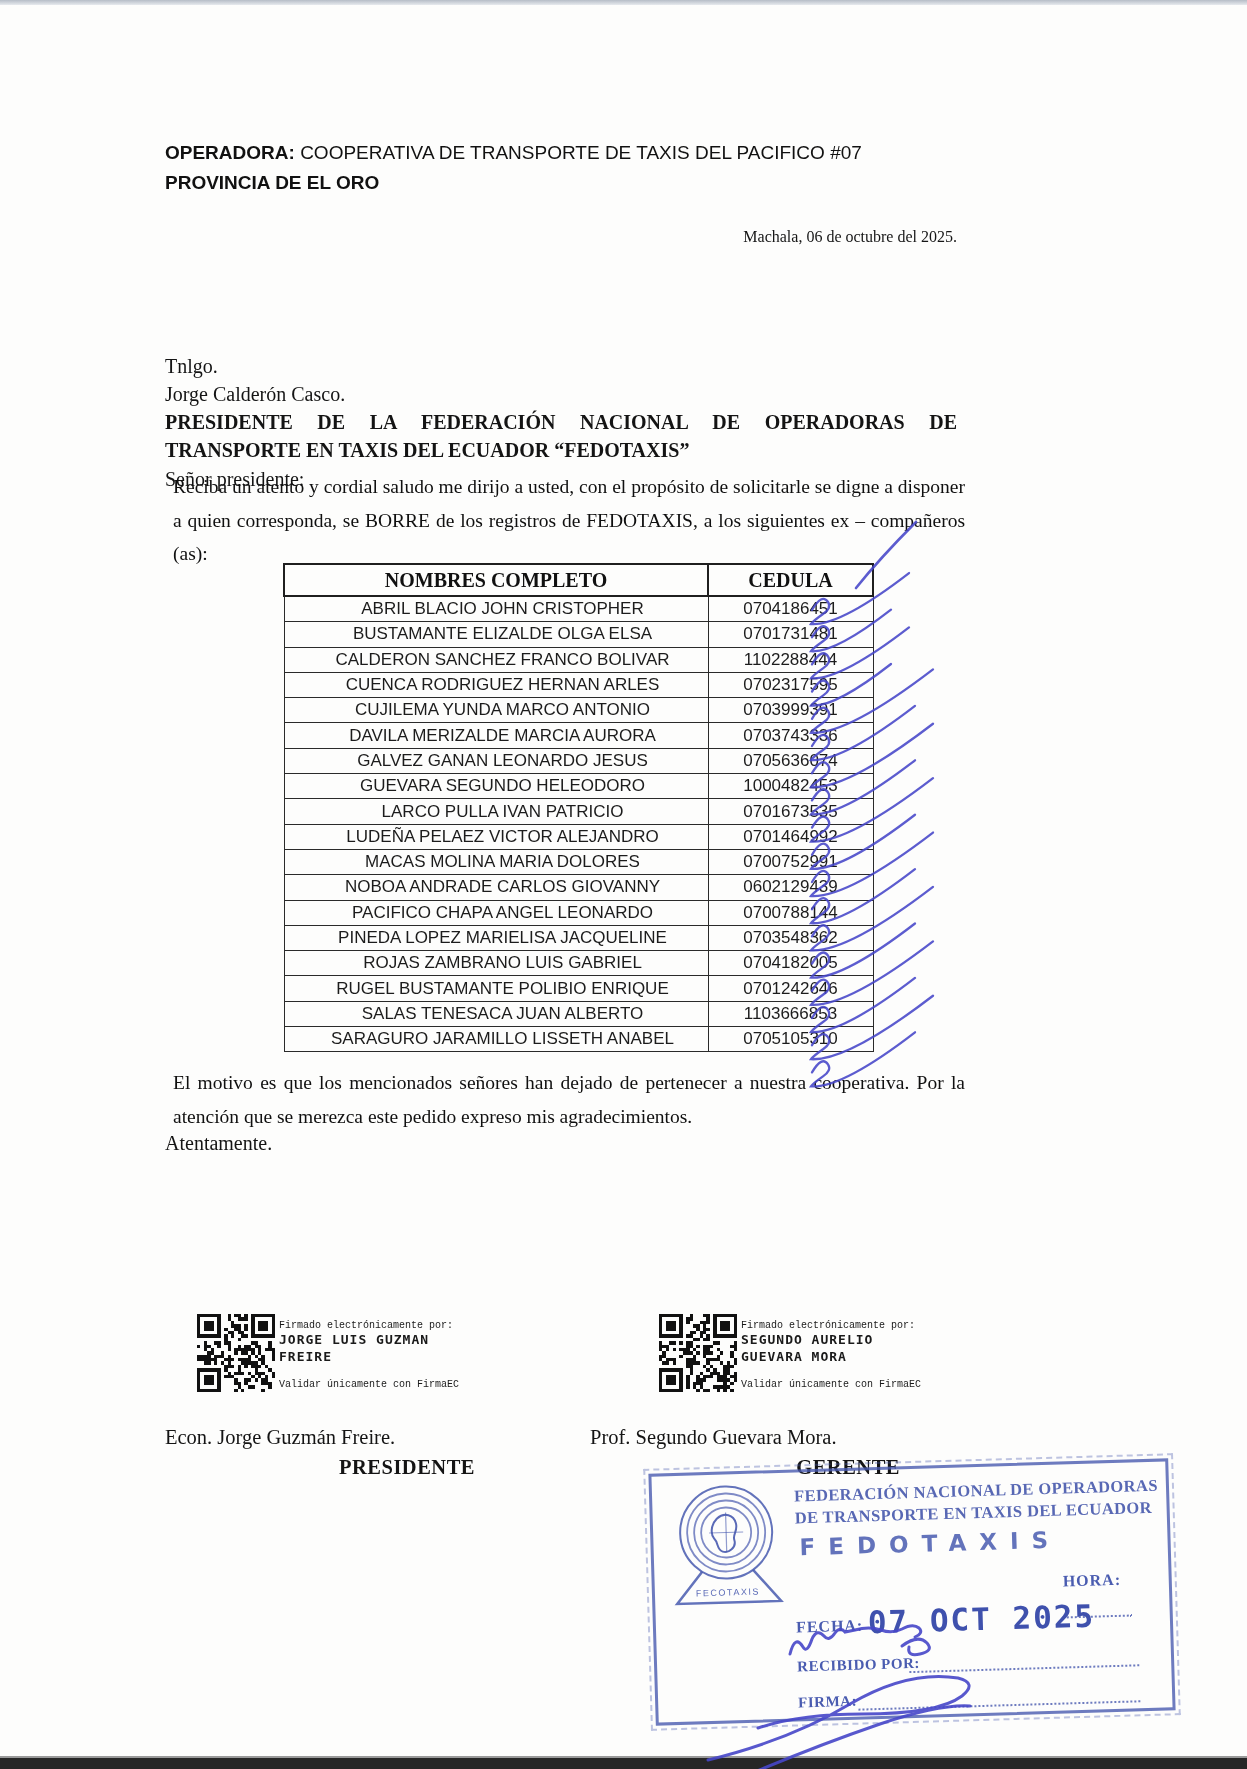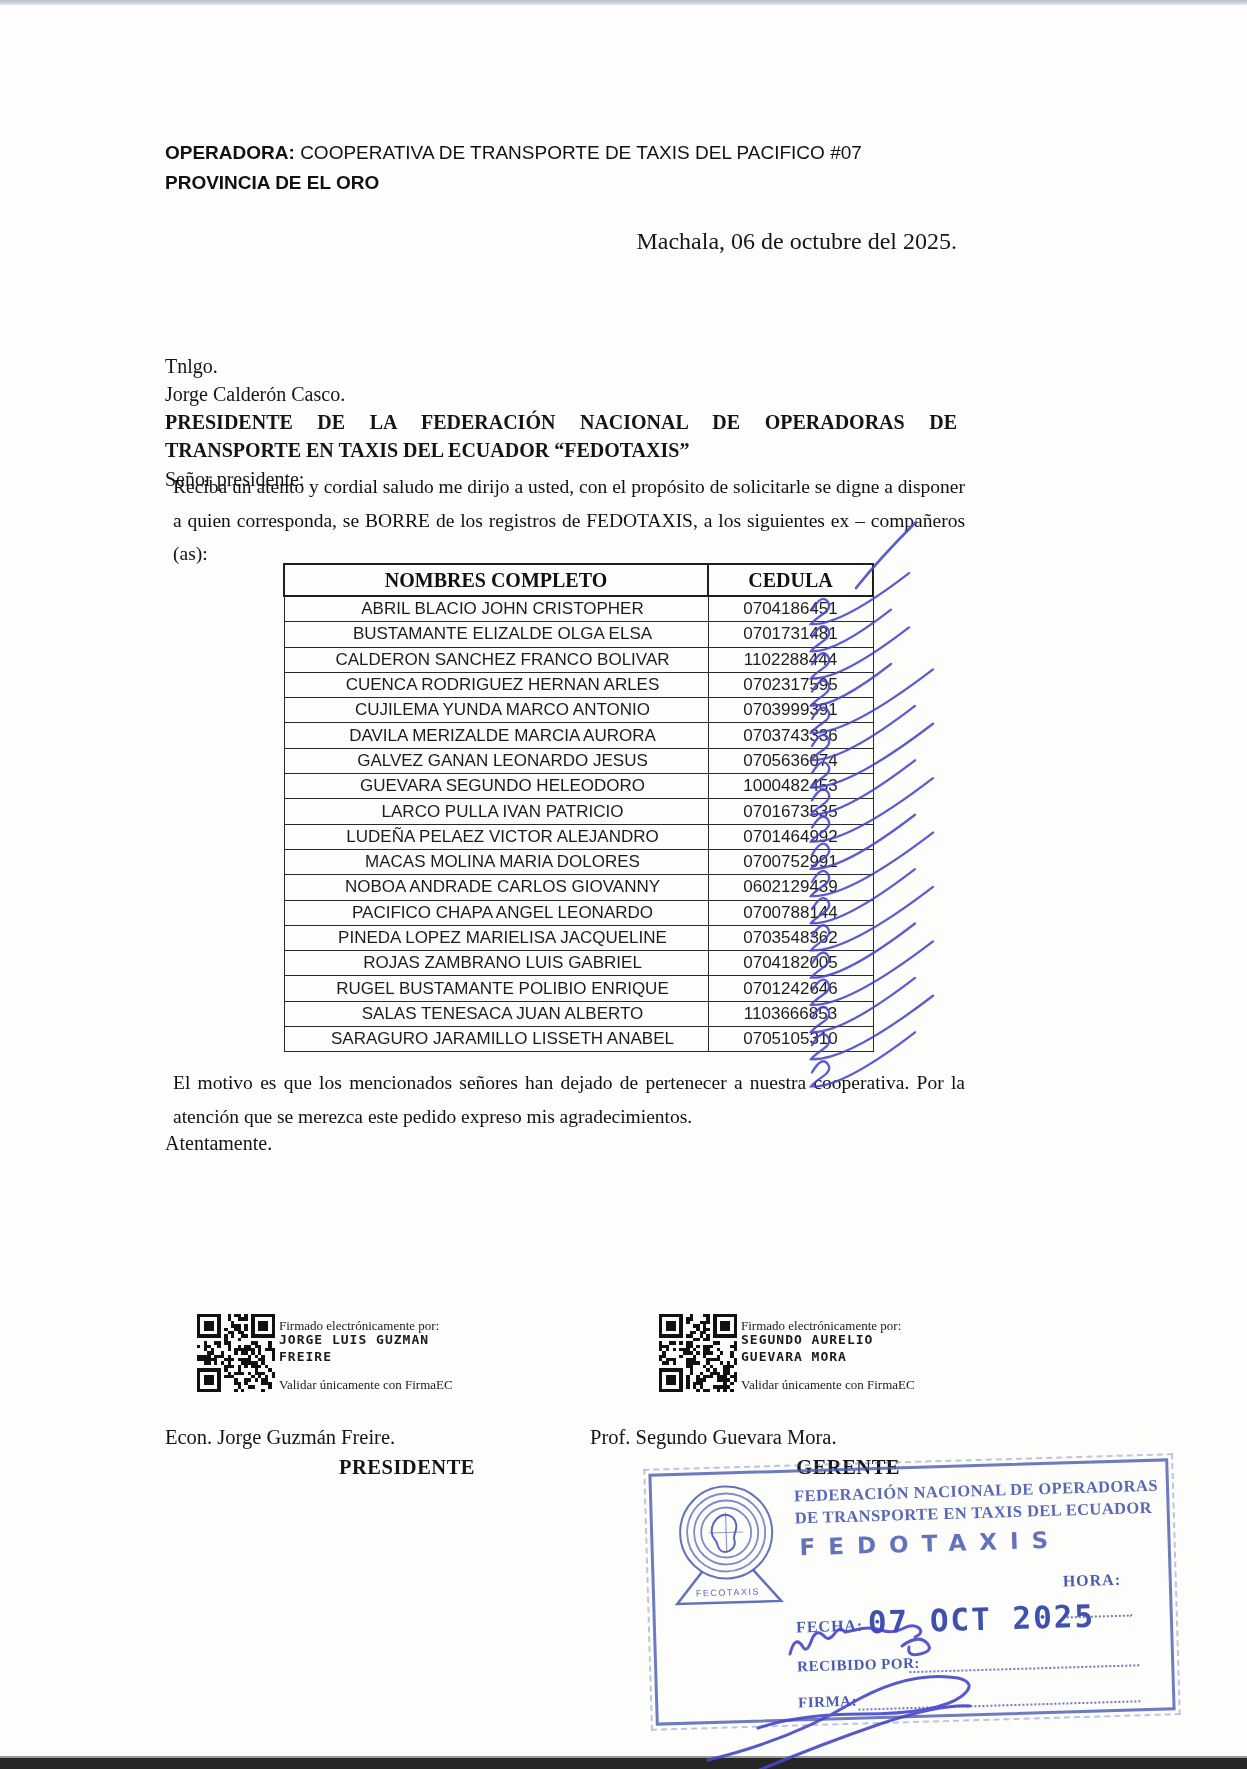--- a/index.html
+++ b/index.html
@@ -9,21 +9,21 @@
         background:linear-gradient(#b6bdc7,#e7eaee);}
   .edge-bottom{position:absolute;left:0;bottom:0;width:100%;height:11px;background:#262626;
         box-shadow:0 -2px 0 #9a9a9a;}
 
   
   .hdr{position:absolute;left:165px;top:138px;width:820px;
        font-family:"Liberation Sans",sans-serif;font-size:19px;line-height:30px;color:#111;}
   .hdr .b{font-weight:bold;}
 
   .dateline{position:absolute;left:165px;top:228px;width:792px;text-align:right;
-       font-size:24px;color:#161616;}
+       font-size:16px;color:#161616;}
 
   .recipient{position:absolute;left:165px;top:312px;width:792px;font-size:20px;line-height:28px;margin-top:40px;}
   .recipient .pos1{font-weight:bold;text-align:justify;text-align-last:justify;}
   .recipient .pos2{font-weight:bold;}
   .recipient .sal{margin-top:1px;}
 
   .para{position:absolute;left:165px;width:792px;margin:8px;font-size:19.5px;line-height:33.5px;
        text-align:justify;color:#101010;}
   .p1{top:462px;}
   .p2{top:1058px;}
@@ -39,21 +39,21 @@
 
   #check-overlay{position:absolute;left:798px;top:558px;width:320px;height:560px;overflow:visible;
        pointer-events:none;z-index:6;}
 
   .closing{position:absolute;left:165px;top:1132px;font-size:20px;}
 
   
   .qr{position:absolute;width:78px;height:78px;z-index:3;}
   .qr svg{display:block;}
   .sigtext{position:absolute;z-index:3;color:#1a1a1a;}
-  .sig-tiny{font-family:Liberation Serif, serif;font-size:13px;line-height:11px;}
+  .sig-tiny{font-family:Liberation Mono, monospace;font-size:10px;line-height:11px;}
   .sig-big{font-family:"DejaVu Sans Mono",monospace;font-weight:bold;font-size:13px;line-height:17px;letter-spacing:1px;}
   .sig-gap{height:14px;}
   .nameblock{position:absolute;width:310px;font-size:20.5px;line-height:30px;z-index:2;}
   .nameblock .role{font-weight:bold;text-align:right;letter-spacing:.5px;}
 
   
   .stamp{position:absolute;left:652px;top:1466px;width:514px;height:246px;
        border:3px solid rgba(72,90,175,.8);transform:rotate(-1.7deg);z-index:4;
        color:#4a5cb0;font-family:"Liberation Serif",serif;}
   .stamp::before{content:"";position:absolute;inset:-8px;border:2px dashed rgba(72,90,175,.35);}

